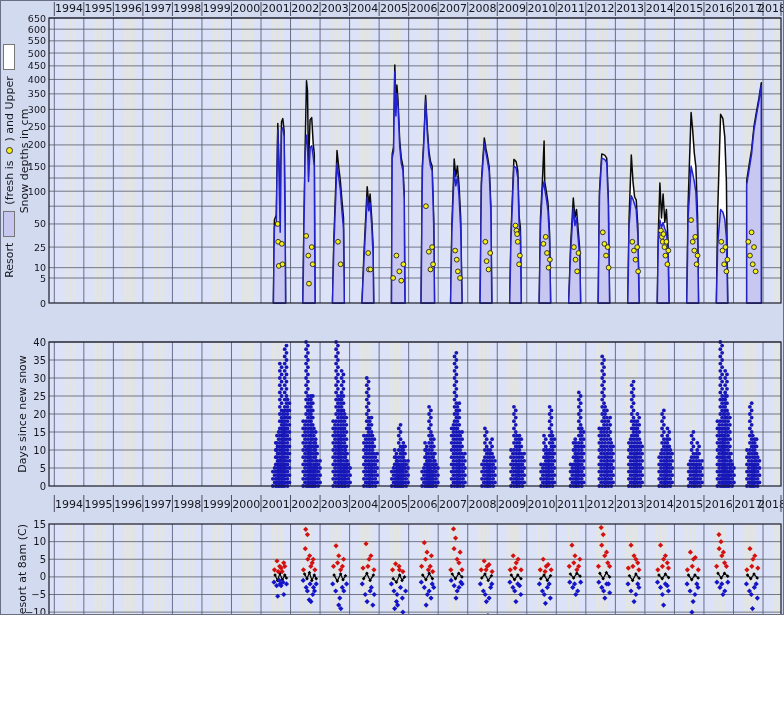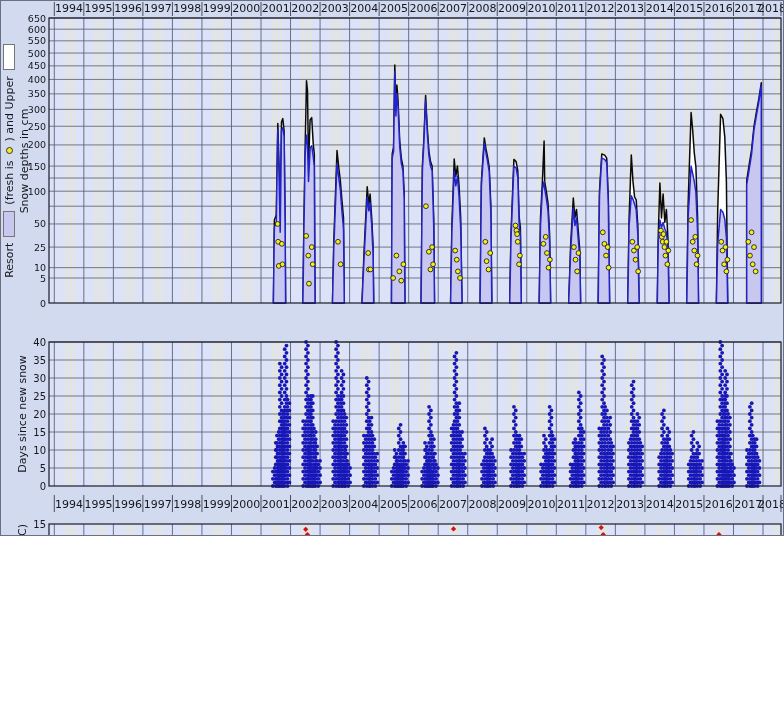--- a/index.html
+++ b/index.html
@@ -1,17 +1,17 @@
 <!DOCTYPE html>
 <html><head>
 <meta charset="utf-8">
 <style>
   html,body{margin:0;padding:0;}
   body{font-family:"DejaVu Sans","Liberation Sans",sans-serif;}
-  .figure{position:relative;width:784px;height:536px;overflow:hidden;box-sizing:border-box;}
+  .figure{position:relative;width:784px;height:615px;overflow:hidden;box-sizing:border-box;}
   .ylab{position:absolute;transform-origin:0 0;transform:rotate(-90deg);
         display:flex;align-items:center;justify-content:center;gap:6px;
         white-space:nowrap;font-size:11px;color:#15151c;}
   .swatch{display:inline-block;width:24px;height:10px;border:1px solid #777;}
   .dot-glyph{display:inline-block;width:5px;height:5px;border-radius:50%;border:1px solid #333;}
 </style>
 </head>
 <body>
 
 <div class="figure" id="fig" style="background: rgb(210, 218, 240); border: 1px solid rgb(106, 111, 136);">

